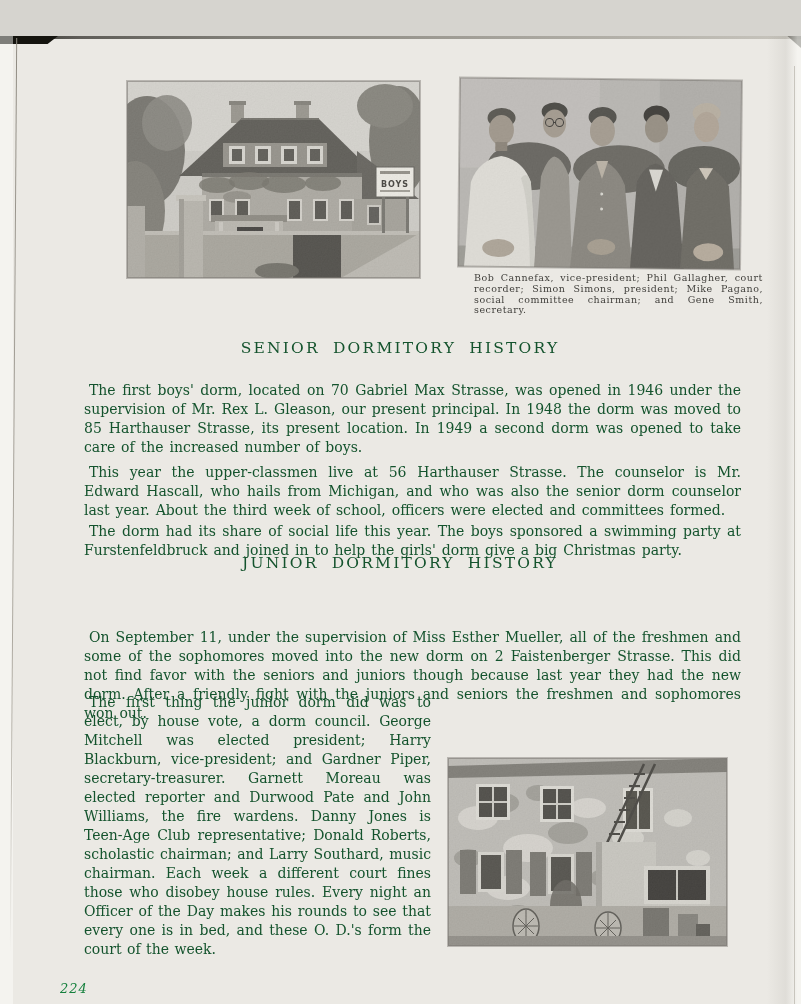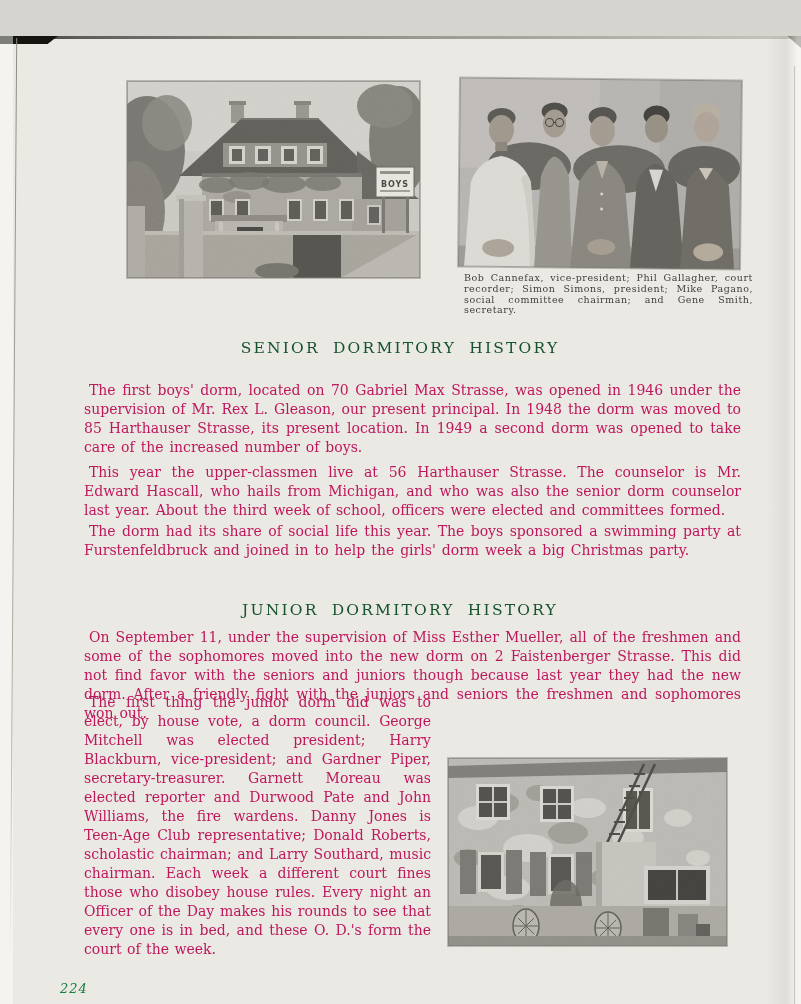--- a/index.html
+++ b/index.html
@@ -22,30 +22,30 @@
   .right-shade{position:absolute;top:0;right:0;width:34px;height:1004px;
     background:linear-gradient(90deg,rgba(0,0,0,0),rgba(120,116,108,.10) 55%,rgba(255,255,252,.5) 90%);}
   .left-shade{position:absolute;top:0;left:0;width:13px;height:1004px;background:rgba(255,255,252,.45);}
   
   .photo{position:absolute;margin:0;line-height:0;box-shadow:0 0 0 1px rgba(92,90,84,.35);background:#b5b3ae;}
   .photo svg{display:block;}
   .photo-senior{left:127px;top:45px;}
   .photo-officers{left:459px;top:43px;transform:rotate(.6deg);}
   .photo-junior{left:448px;top:722px;}
   
-  .caption{position:absolute;left:464px;top:237px;width:289px;
+  .caption{position:absolute;left:474px;top:237px;width:289px;
     font-size:9.5px;line-height:10.8px;letter-spacing:.55px;word-spacing:1px;
     text-align:justify;color:#403f3b;}
   .heading{position:absolute;left:85px;width:630px;margin:0;text-align:center;
     font-size:15.5px;font-weight:normal;letter-spacing:2.2px;word-spacing:6px;color:#14532d;}
   .h-senior{top:303px;}
-  .h-junior{top:565px;}
+  .h-junior{top:518px;}
   .body{position:absolute;left:84px;width:657px;margin:0;
     font-size:14px;line-height:19px;text-align:justify;text-indent:5px;
-    color:#be185d;word-spacing:1.5px;}
+    color:#14532d;word-spacing:1.5px;}
   .p1{top:345px;}
   .p2{top:427px;}
   .p3{top:486px;}
   .p4{top:592px;}
   .p5{top:657px;width:347px;word-spacing:1px;}
   .page-number{position:absolute;left:60px;top:945px;
     font-size:13px;font-style:italic;letter-spacing:1px;color:#15803d;}
 </style>
 </head>
 <body>
@@ -210,21 +210,21 @@
       <rect width="282" height="189" filter="url(#g2)" opacity="0.33"></rect>
       <rect x="0.5" y="0.5" width="281" height="188" fill="none" stroke="#7e7c76" opacity="0.6"></rect>
     </svg>
   </figure>
 
   <div class="caption">Bob Cannefax, vice-president; Phil Gallagher, court recorder; Simon Simons, president; Mike Pagano, social committee chairman; and Gene Smith, secretary.</div>
 
   <h1 class="heading h-senior">SENIOR DORMITORY HISTORY</h1>
   <p class="body p1">The first boys' dorm, located on 70 Gabriel Max Strasse, was opened in 1946 under the supervision of Mr. Rex L. Gleason, our present principal. In 1948 the dorm was moved to 85 Harthauser Strasse, its present location. In 1949 a second dorm was opened to take care of the increased number of boys.</p>
   <p class="body p2">This year the upper-classmen live at 56 Harthauser Strasse. The counselor is Mr. Edward Hascall, who hails from Michigan, and who was also the senior dorm counselor last year. About the third week of school, officers were elected and committees formed.</p>
-  <p class="body p3">The dorm had its share of social life this year. The boys sponsored a swimming party at Furstenfeldbruck and joined in to help the girls' dorm week a big Christmas party.</p>
+  <p class="body p3">The dorm had its share of social life this year. The boys sponsored a swimming party at Furstenfeldbruck and joined in to help the girls' dorm give a big Christmas party.</p>
 
   <h1 class="heading h-junior">JUNIOR DORMITORY HISTORY</h1>
   <p class="body p4">On September 11, under the supervision of Miss Esther Mueller, all of the freshmen and some of the sophomores moved into the new dorm on 2 Faistenberger Strasse. This did not find favor with the seniors and juniors though because last year they had the new dorm. After a friendly fight with the juniors and seniors the freshmen and sophomores won out.</p>
   <p class="body p5">The first thing the junior dorm did was to elect, by house vote, a dorm council. George Mitchell was elected president; Harry Blackburn, vice-president; and Gardner Piper, secretary-treasurer. Garnett Moreau was elected reporter and Durwood Pate and John Williams, the fire wardens. Danny Jones is Teen-Age Club representative; Donald Roberts, scholastic chairman; and Larry Southard, music chairman. Each week a different court fines those who disobey house rules. Every night an Officer of the Day makes his rounds to see that every one is in bed, and these O. D.'s form the court of the week.</p>
 
   <figure class="photo photo-junior">
     <svg width="279" height="188" viewBox="0 0 279 188" xmlns="http://www.w3.org/2000/svg">
       <defs>
         <filter id="g3" x="0" y="0" width="100%" height="100%">
           <feTurbulence type="fractalNoise" baseFrequency="0.7" numOctaves="2" stitchTiles="stitch"></feTurbulence>

